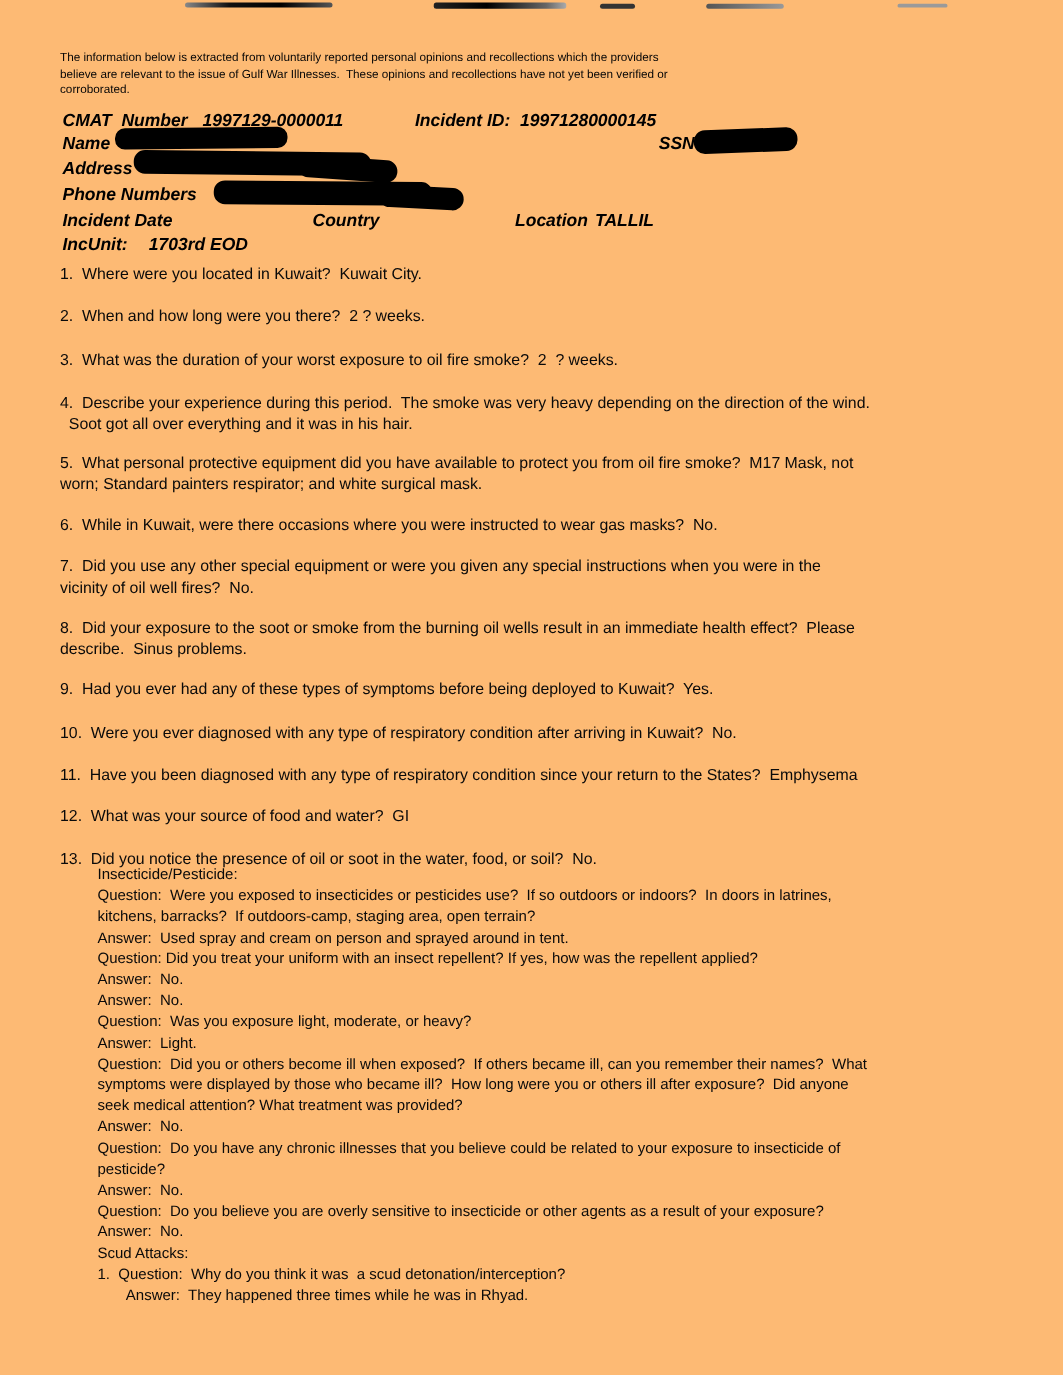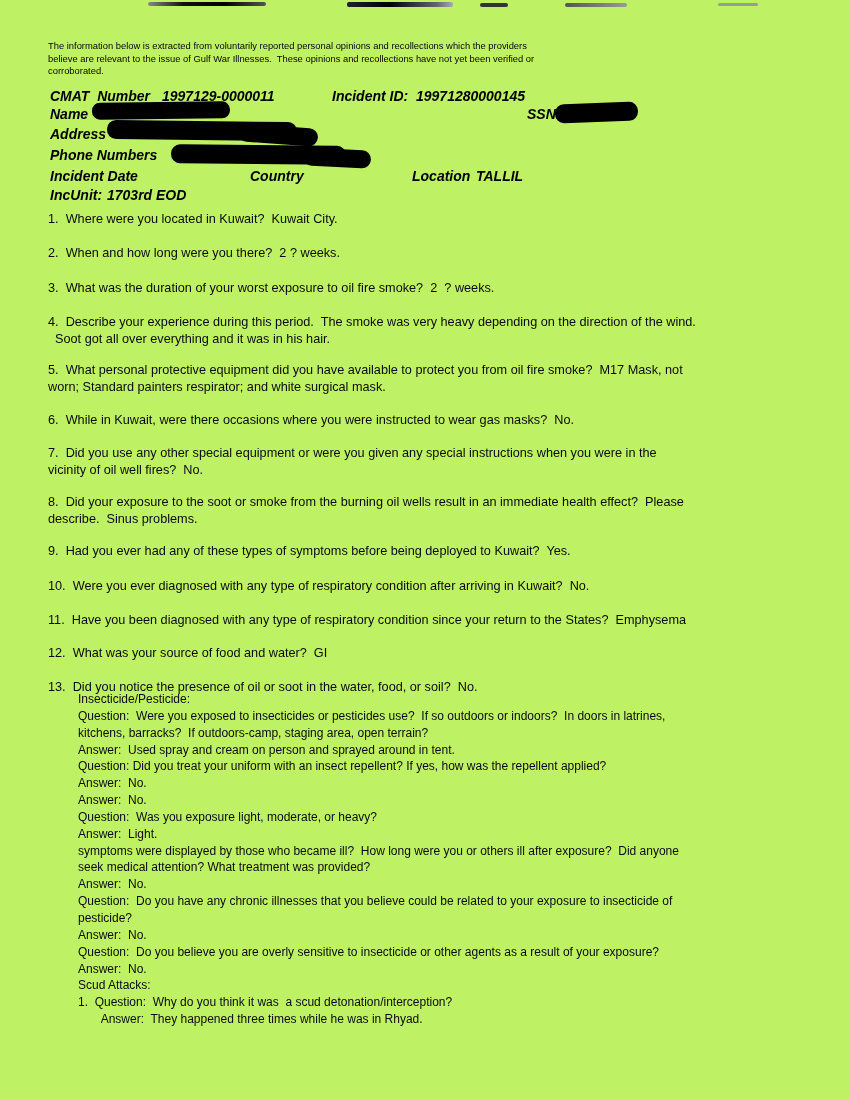--- a/index.html
+++ b/index.html
@@ -1,19 +1,19 @@
 <!DOCTYPE html>
 <html><head>
 <meta charset="utf-8">
 <style>
   html,body{margin:0;padding:0;background:#e8e8e8;}
   .page{
     position:relative;
     width:850px;height:1100px;
-    background:#bef264;
+    background:#fdba74;
     margin:0 auto;
     overflow:hidden;
     font-family:"Liberation Sans", sans-serif;
     color:#0a0a0a;
   }
   
   .smudge{position:absolute;border-radius:2px;}
   .smudge.s1{left:148px;top:2px;width:118px;height:4px;background:linear-gradient(to right,#888,#111 30%,#000 65%,#555);}
   .smudge.s2{left:347px;top:2px;width:106px;height:5px;background:linear-gradient(to right,#222,#000 40%,#666 85%,#aaa);}
   .smudge.s3{left:480px;top:3px;width:28px;height:4px;background:#333;}
@@ -76,21 +76,21 @@
   <span class="hspan" style="left:50px;top:147px;">Phone Numbers</span>
   <div class="bar" style="left:171px;top:145px;width:175px;height:19px;border-radius:9px;transform:rotate(0.5deg);"></div>
   <div class="bar" style="left:303px;top:149px;width:68px;height:18px;border-radius:9px;transform:rotate(3deg);"></div>
 
   <span class="hspan" style="left:50px;top:168px;">Incident Date</span>
   <span class="hspan" style="left:250px;top:168px;">Country</span>
   <span class="hspan" style="left:412px;top:168px;">Location</span>
   <span class="hspan" style="left:476px;top:168px;">TALLIL</span>
 
   <span class="hspan" style="left:50px;top:187px;">IncUnit:</span>
-  <span class="hspan" style="left:107px;top:187px;">1703rd EOD</span>
+  <span class="hspan" style="left:119px;top:187px;">1703rd EOD</span>
 
   <p class="q" style="top:211px;">1.  Where were you located in Kuwait?  Kuwait City.</p>
   <p class="q" style="top:245px;">2.  When and how long were you there?  2 ? weeks.</p>
   <p class="q" style="top:280px;">3.  What was the duration of your worst exposure to oil fire smoke?  2  ? weeks.</p>
   <p class="q" style="top:314px;">4.  Describe your experience during this period.  The smoke was very heavy depending on the direction of the wind.
   Soot got all over everything and it was in his hair.</p>
   <p class="q" style="top:362px;">5.  What personal protective equipment did you have available to protect you from oil fire smoke?  M17 Mask, not
 worn; Standard painters respirator; and white surgical mask.</p>
   <p class="q" style="top:412px;">6.  While in Kuwait, were there occasions where you were instructed to wear gas masks?  No.</p>
   <p class="q" style="top:445px;">7.  Did you use any other special equipment or were you given any special instructions when you were in the
@@ -106,20 +106,21 @@
   <div class="qa">
     <div class="qa-line">Insecticide/Pesticide:</div>
     <div class="qa-line">Question:  Were you exposed to insecticides or pesticides use?  If so outdoors or indoors?  In doors in latrines,</div>
     <div class="qa-line">kitchens, barracks?  If outdoors-camp, staging area, open terrain?</div>
     <div class="qa-line">Answer:  Used spray and cream on person and sprayed around in tent.</div>
     <div class="qa-line">Question: Did you treat your uniform with an insect repellent? If yes, how was the repellent applied?</div>
     <div class="qa-line">Answer:  No.</div>
     <div class="qa-line">Answer:  No.</div>
     <div class="qa-line">Question:  Was you exposure light, moderate, or heavy?</div>
     <div class="qa-line">Answer:  Light.</div>
+    <div class="qa-line">Question:  Did you or others become ill when exposed?  If others became ill, can you remember their names?  What</div>
     <div class="qa-line">symptoms were displayed by those who became ill?  How long were you or others ill after exposure?  Did anyone</div>
     <div class="qa-line">seek medical attention? What treatment was provided?</div>
     <div class="qa-line">Answer:  No.</div>
     <div class="qa-line">Question:  Do you have any chronic illnesses that you believe could be related to your exposure to insecticide of</div>
     <div class="qa-line">pesticide?</div>
     <div class="qa-line">Answer:  No.</div>
     <div class="qa-line">Question:  Do you believe you are overly sensitive to insecticide or other agents as a result of your exposure?</div>
     <div class="qa-line">Answer:  No.</div>
     <div class="qa-line">Scud Attacks:</div>
     <div class="qa-line">1.  Question:  Why do you think it was  a scud detonation/interception?</div>

